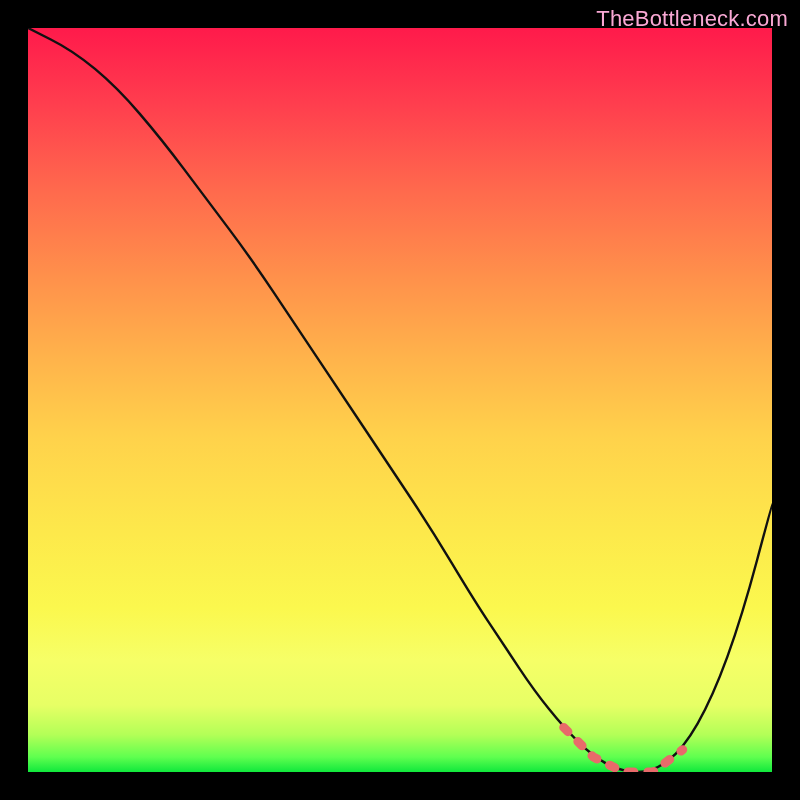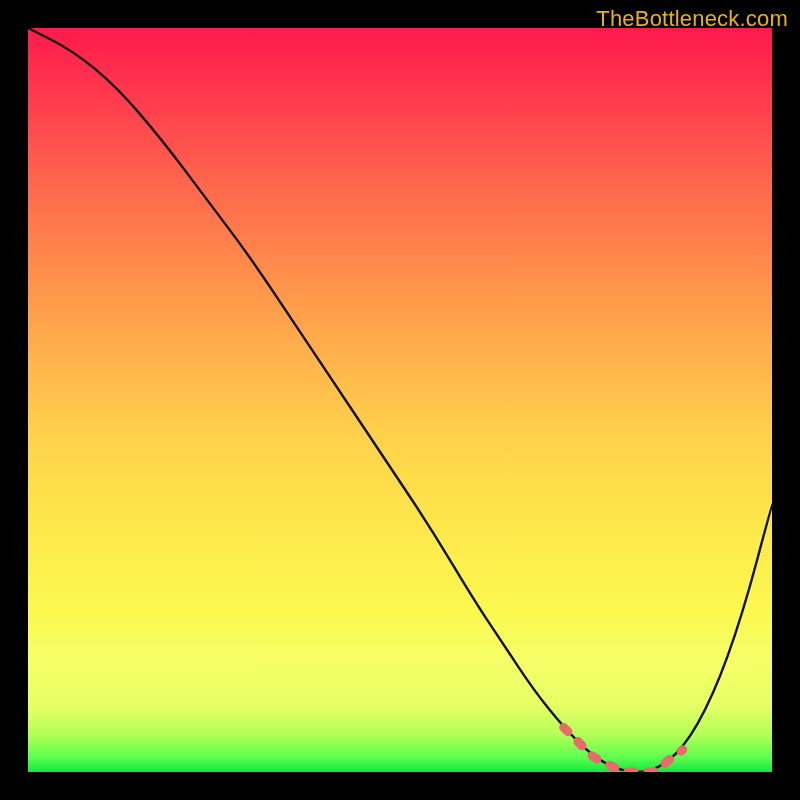--- a/index.html
+++ b/index.html
@@ -44,21 +44,21 @@
     position: absolute;
     left: 0;
     top: 0;
     width: 744px;
     height: 744px;
   }
   .attribution {
     position: absolute;
     top: 6px;
     right: 12px;
-    color: #eab308;
+    color: #f9a8d4;
     font-size: 22px;
     font-weight: 500;
     letter-spacing: 0.2px;
   }
 </style>
 </head>
 <body>
 
 <div class="attribution">TheBottleneck.com</div>
 

